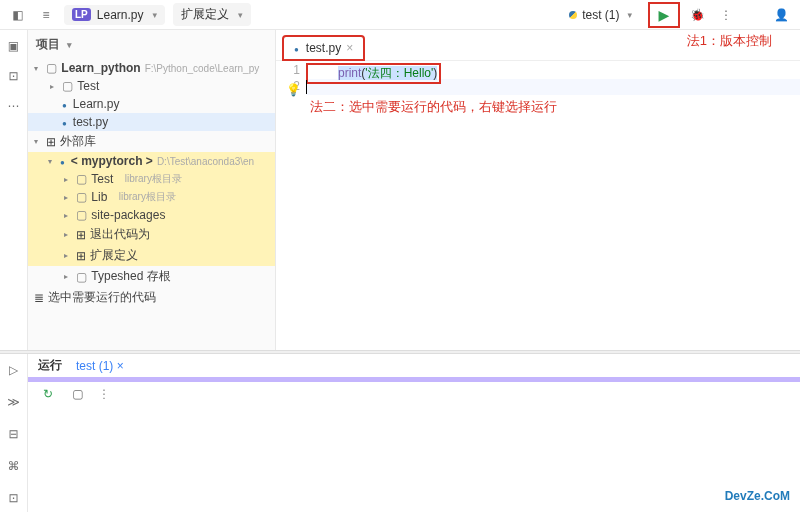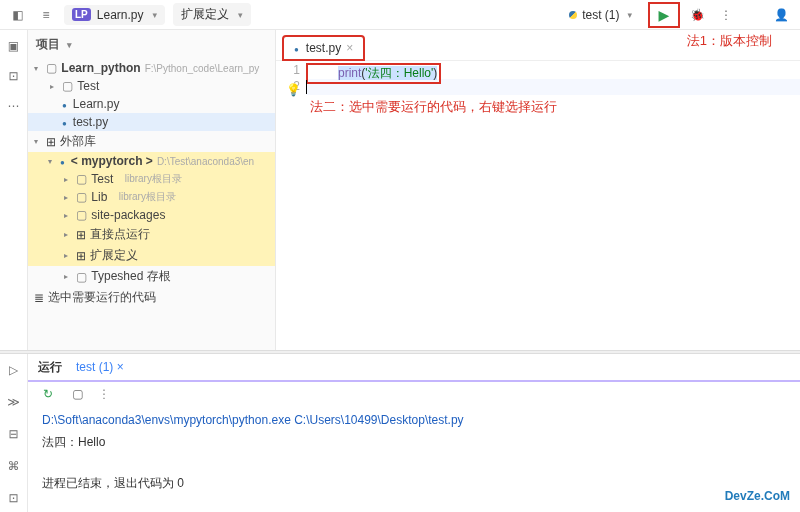--- a/index.html
+++ b/index.html
@@ -40,21 +40,21 @@
 .fn { color:#7a5fb0; }
 .str { color:#067d17; }
 .cursor-line { background:#f5f8ff; height:16px; display:flex; align-items:center; }
 .cursor { border-left:1px solid #000; height:14px; }
 .bulb { position:absolute; left:-20px; top:22px; color:#e8a33d; font-size:12px; }
 .ann1 { position:absolute; right:28px; top:32px; color:#d93025; font-size:13px; font-weight:500; }
 .ann2 { position:absolute; left:310px; top:98px; color:#d93025; font-size:13px; font-weight:500; }
 .splitter { height:4px; background:#f0f0f0; border-top:1px solid #ddd; border-bottom:1px solid #ddd; }
 .bottom { display:flex; height:158px; }
 .brail { width:28px; border-right:1px solid #e8e8e8; display:flex; flex-direction:column; align-items:center; padding-top:6px; gap:12px; color:#888; }
-.rtabs { height:28px; display:flex; align-items:center; padding:0 10px; gap:14px; border-bottom:2px solid #c4b5fd; font-size:11px; }
+.rtabs { height:28px; display:flex; align-items:center; padding:0 10px; gap:14px; border-bottom:5px solid #c4b5fd; font-size:11px; }
 .rtab { color:#3b82f6; }
 .rtab.act { color:#333; font-weight:bold; }
 .rpanel { flex:1; display:flex; flex-direction:column; }
 .rtool { height:24px; display:flex; align-items:center; gap:10px; padding:0 10px; color:#888; }
 .console { font-family:Consolas,monospace; font-size:11px; padding:4px 14px; color:#333; line-height:1.8; }
 .console .blue { color:#2060c0; }
 .watermark { position:absolute; right:10px; bottom:10px; font-size:26px; color:#0a6db3; font-weight:bold; line-height:1; opacity:0.9; font-family:Arial; }
 .watermark .cn { font-size:22px; letter-spacing:6px; }
 </style>
 </head>
@@ -135,21 +135,21 @@
       <div class="tnode hlsel" style="padding-left:36px"><span class="arrow">▸</span><span class="fold">▢</span><span>Test</span>&nbsp;<span class="dim">library根目录</span></div>
       <div class="tnode hlsel" style="padding-left:36px"><span class="arrow">▸</span><span class="fold">▢</span><span>Lib</span>&nbsp;<span class="dim">library根目录</span></div>
       <div class="tnode hlsel" style="padding-left:36px">
           <span class="arrow">▸</span>
           <span class="fold">▢</span>
           <span>site-packages</span>
         </div>
       <div class="tnode hlsel" style="padding-left:36px">
           <span class="arrow">▸</span>
           <span>⊞</span>
-          <span>直接点运行</span>
+          <span>退出代码为</span>
         </div>
       <div class="tnode hlsel" style="padding-left:36px">
           <span class="arrow">▸</span>
           <span>⊞</span>
           <span>扩展定义</span>
         </div>
       <div class="tnode" style="padding-left:36px">
           <span class="arrow">▸</span>
           <span class="fold">▢</span>
           <span>Typeshed 存根</span>
@@ -207,24 +207,18 @@
       <span class="rtab">
         <span class="py-dot"></span>
         <span>test (1)</span> ×
       </span>
     </div>
     <div class="rtool">
       <span class="icon-btn" style="color:#2e9e4f">↻</span>
       <span class="icon-btn">▢</span>
       <span>⋮</span>
     </div>
-    <div class="console">
-      <div class="blue">D:\Soft\anaconda3\envs\mypytorch\python.exe C:\Users\10499\Desktop\test.py</div>
-      <div>法四：Hello</div>
-      <br>
-      <div>进程已结束，退出代码为 0</div>
-    </div>
   </div>
 </div>
 
 <div class="watermark">
   <div>DevZe.CoM</div>
 </div>
 
 </body></html>

